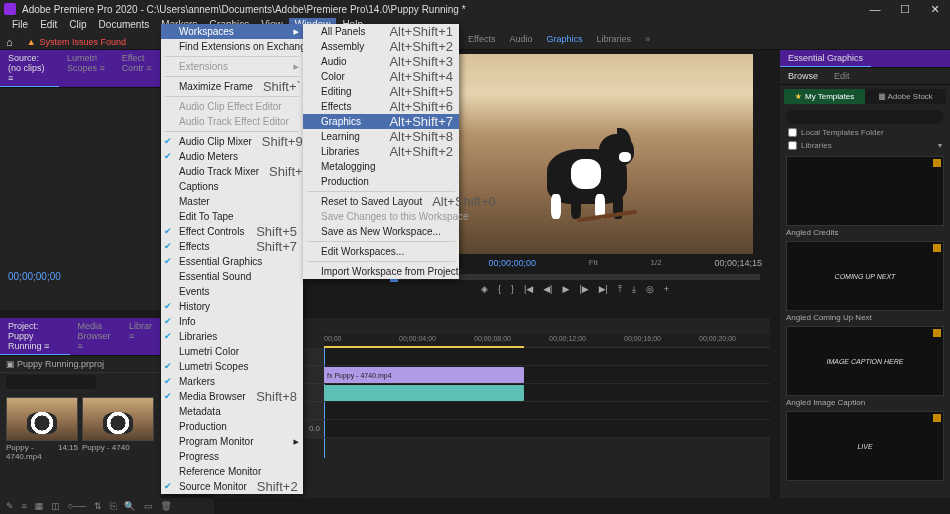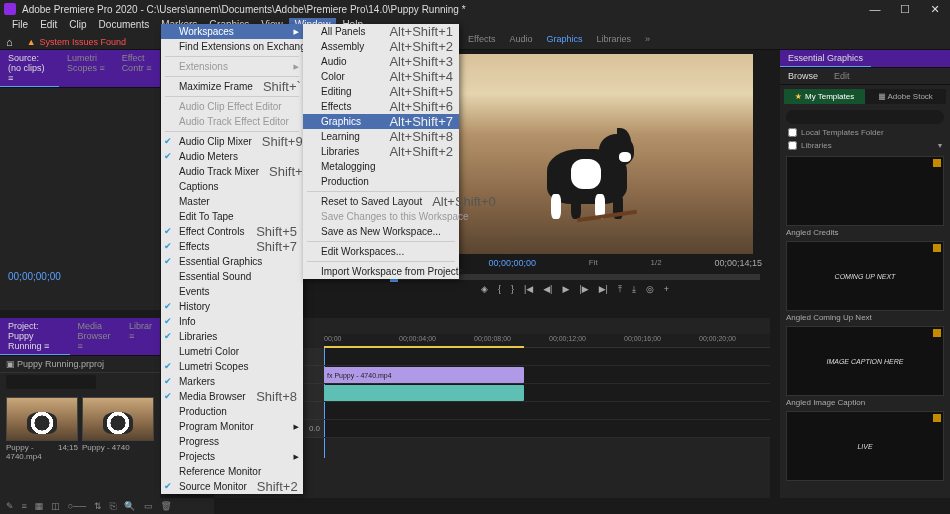--- a/index.html
+++ b/index.html
@@ -441,32 +441,31 @@
     <div class="menu-item">
       <span class="menu-check">✔</span>
       <span>Markers</span>
     </div>
     <div class="menu-item">
       <span class="menu-check">✔</span>
       <span>Media Browser</span>
       <span class="menu-short">Shift+8</span>
     </div>
     <div class="menu-item">
+      <span>Metadata</span>
+    </div>
+    <div class="menu-item">
       <span>Production</span>
     </div>
     <div class="menu-item">
       <span>Program Monitor</span>
       <span class="menu-arrow">▶</span>
     </div>
     <div class="menu-item">
       <span>Progress</span>
-    </div>
-    <div class="menu-item">
-      <span>Projects</span>
-      <span class="menu-arrow">▶</span>
     </div>
     <div class="menu-item">
       <span>Reference Monitor</span>
     </div>
     <div class="menu-item">
       <span class="menu-check">✔</span>
       <span>Source Monitor</span>
       <span class="menu-short">Shift+2</span>
     </div>
   </div>

